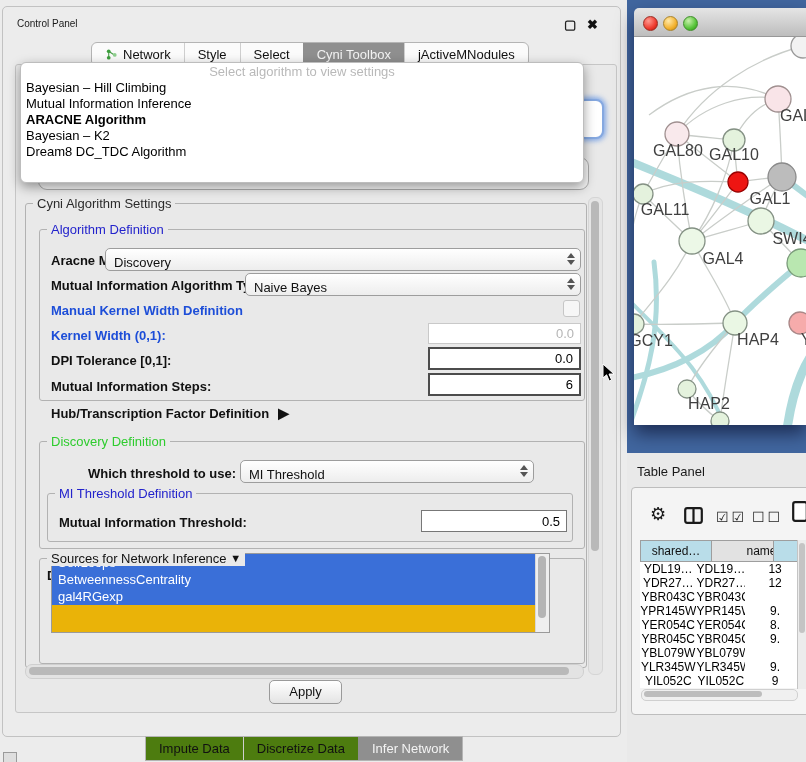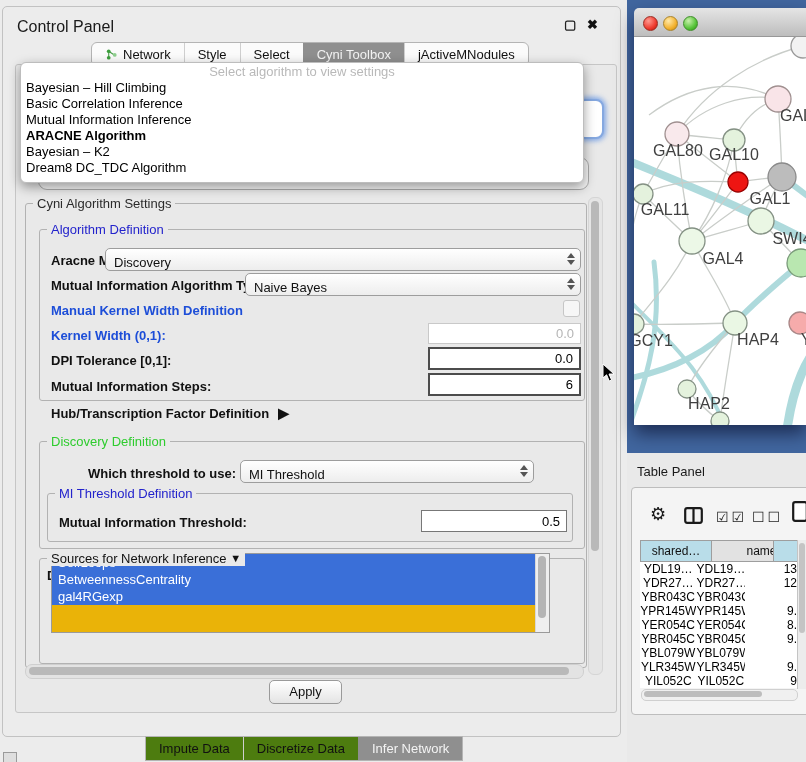--- a/index.html
+++ b/index.html
@@ -2,21 +2,21 @@
 <html><head>
 <meta charset="utf-8">
 <style>
   html,body{margin:0;padding:0}
   body{width:806px;height:762px;position:relative;overflow:hidden;background:#ececec;
        font-family:"Liberation Sans",sans-serif;-webkit-font-smoothing:antialiased;color:#111}
 
   
   #cp-window{position:absolute;left:2px;top:6px;width:617px;height:729px;background:#ececec;
              border:1px solid #c2c2c2;border-radius:5px}
-  #cp-title{position:absolute;left:14px;top:11px;font-size:16px;color:#1a1a1a}
+  #cp-title{position:absolute;left:14px;top:11px;font-size:10px;color:#1a1a1a}
   #cp-float{position:absolute;left:561px;top:10px;font-size:13px;color:#222;font-weight:bold;cursor:default}
   #cp-close{position:absolute;left:584px;top:10px;font-size:13px;color:#111;font-weight:bold;cursor:default}
 
   
   #top-tabbar{position:absolute;left:88px;top:35px;height:23px;display:flex;align-items:stretch;
               background:#fbfbfb;border:1px solid #b4b4b4;border-radius:6px;overflow:hidden}
   .tab{padding:0 13px;font-size:13px;line-height:23px;color:#111;display:flex;align-items:center;gap:5px;white-space:nowrap}
   .tab + .tab{border-left:1px solid #cfcfcf}
   .tab.sel{background:#8f8f8f;color:#f4f4f4;border-left-color:#8f8f8f}
   .tabicon{width:13px;height:13px}
@@ -136,21 +136,21 @@
   #tp-page{position:absolute;left:792px;top:501px}
 
   #tbl-head{position:absolute;left:640px;top:540px;display:flex;height:22px;font-size:12px}
   .hcell{box-sizing:border-box;border:1px solid #9e9e9e;border-left:none;display:flex;align-items:center;
          justify-content:center;background:#e2e2e2;overflow:hidden;white-space:nowrap}
   .hcell:first-child{border-left:1px solid #9e9e9e}
   .hcell.accent{background:#b9dde9}
   #tbl-body{position:absolute;left:640px;top:562px;width:157px;height:126px;overflow:hidden;background:#fff}
   .trow{display:flex;height:14px;line-height:14px;font-size:12px;color:#000}
   .tcell{overflow:hidden;white-space:nowrap;text-align:center}
-  .tcell.c3{text-align:right;padding-left:8px}
+  .tcell.c3{text-align:center;padding-left:8px}
 
   #tbl-vscroll{position:absolute;left:797px;top:540px;width:9px;height:149px;background:#ececec;border-left:1px solid #c4c4c4}
   #tbl-vscroll .thumb{position:absolute;left:1px;top:3px;width:6px;height:90px;background:#c4c4c4;border-radius:3px}
   #tbl-hscroll{position:absolute;left:641px;top:689px;width:155px;height:10px;background:#f0f0f0;
                border:1px solid #d0d0d0;border-radius:5px}
   #tbl-hscroll .thumb{position:absolute;left:2px;top:1px;width:118px;height:6px;background:#bdbdbd;border-radius:3px}
 
   #cursor{position:absolute;left:602px;top:364px;z-index:20}
 </style>
 </head>
@@ -189,21 +189,20 @@
 
   <div id="obscured-combo">
     <span>gal-filtered sif default node</span>
   </div>
   <div id="focus-frag"></div>
 
   <div id="popup">
     <div class="pop-header">Select algorithm to view settings</div>
     <div id="pop-items">
         <div class="pop-item">Bayesian – Hill Climbing</div>
-        <div class="pop-item">Basic Correlation Inference</div>
         <div class="pop-item">Mutual Information Inference</div>
         <div class="pop-item bold">ARACNE Algorithm</div>
         <div class="pop-item">Bayesian – K2</div>
         <div class="pop-item">Dream8 DC_TDC Algorithm</div>
       </div>
   </div>
 
   <div class="grp" id="grp-settings"></div>
   <div class="grp-label" id="lbl-settings">Cyni Algorithm Settings</div>
 

